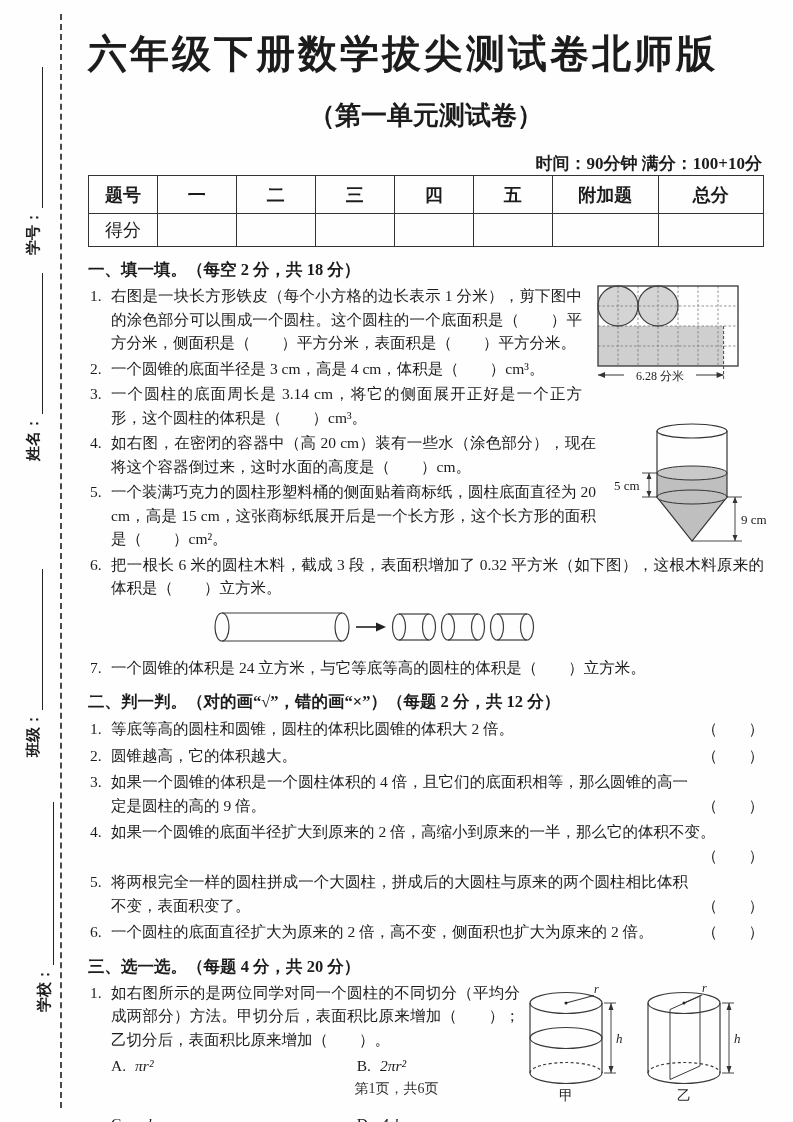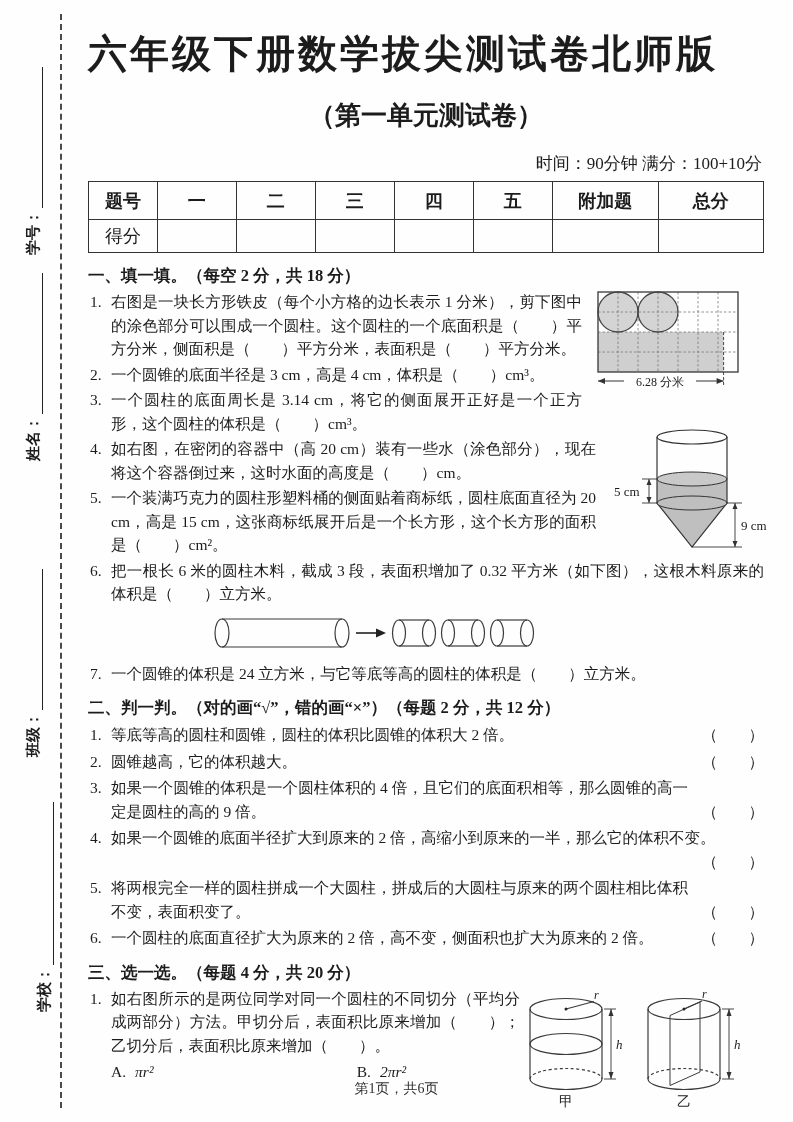--- a/index.html
+++ b/index.html
@@ -6,22 +6,22 @@
   .page{position:relative;width:793px;height:1122px;background:#fefefe;overflow:hidden;
         font-family:"Liberation Serif","DejaVu Serif",serif;color:#1c1c1c;}
   .divider{position:absolute;left:60px;top:14px;height:1094px;width:0;border-left:2px dashed #4a4a4a;}
   
   .sb-field{position:absolute;left:-62px;width:188px;height:22px;display:flex;align-items:flex-end;
             transform:rotate(-90deg);font-size:15px;font-weight:bold;white-space:nowrap;}
   .sb-line{flex:1;border-bottom:1.6px solid #222;height:15px;margin-left:2px;}
   .content{position:absolute;left:88px;top:28px;width:676px;}
   .title{font-size:39px;font-weight:bold;text-align:left;letter-spacing:3px;line-height:52px;}
   .subtitle{font-size:26px;font-weight:bold;text-align:center;margin-top:16px;line-height:40px;}
-  .meta{text-align:right;font-size:17px;margin-top:16px;padding-right:2px;}
-  table.score{width:100%;border-collapse:collapse;margin-top:6px;table-layout:fixed;border-radius:19px;}
+  .meta{text-align:right;font-size:17px;margin-top:16px;padding-right:2px;font-weight:bold;}
+  table.score{width:100%;border-collapse:collapse;table-layout:fixed;border-radius:19px;}
   table.score td{border:1.8px solid #333;text-align:center;font-size:18px;padding:0;}
   table.score tr.hdr td{height:37px;font-weight:bold;}
   table.score tr.val td{height:32px;}
   .sec-heading{font-weight:bold;font-size:16.5px;margin-top:11px;line-height:24px;}
   .q{position:relative;padding-left:23px;font-size:15.5px;line-height:23.5px;text-align:justify;margin-top:2px;}
   .qnum{position:absolute;left:2px;top:0;}
   .fig1{float:right;width:176px;margin:0 0 2px 6px;}
   .q45wrap{position:relative;}
   .q45wrap .q{margin-right:168px;}
   .fig2{position:absolute;right:-4px;top:-10px;width:156px;}

